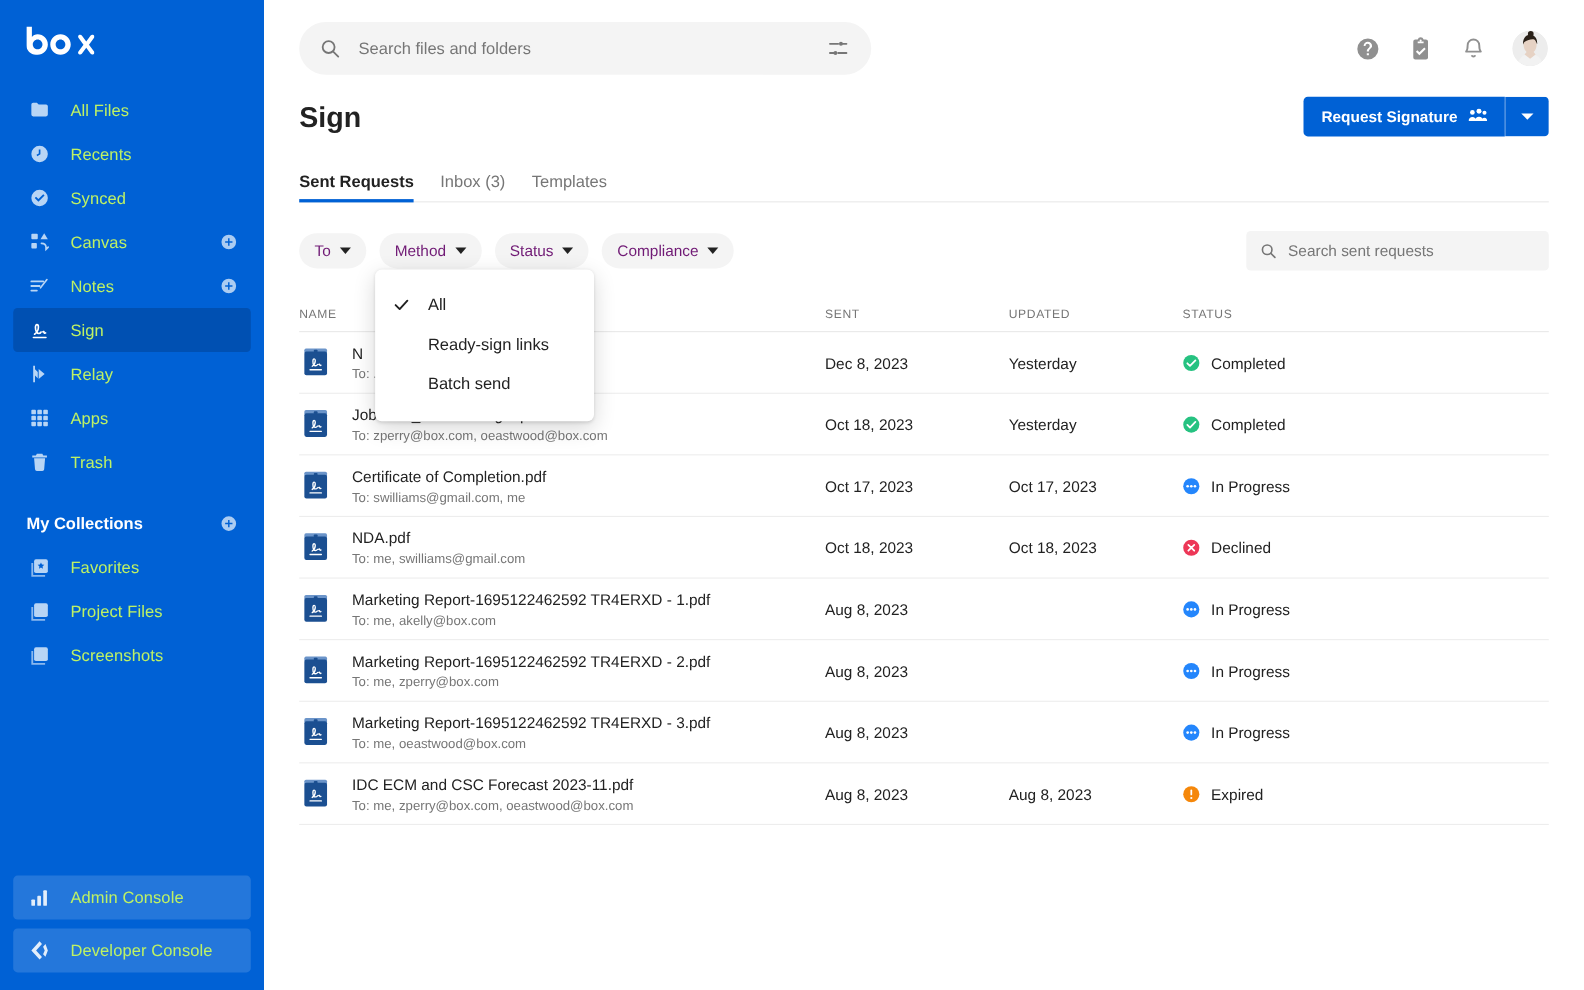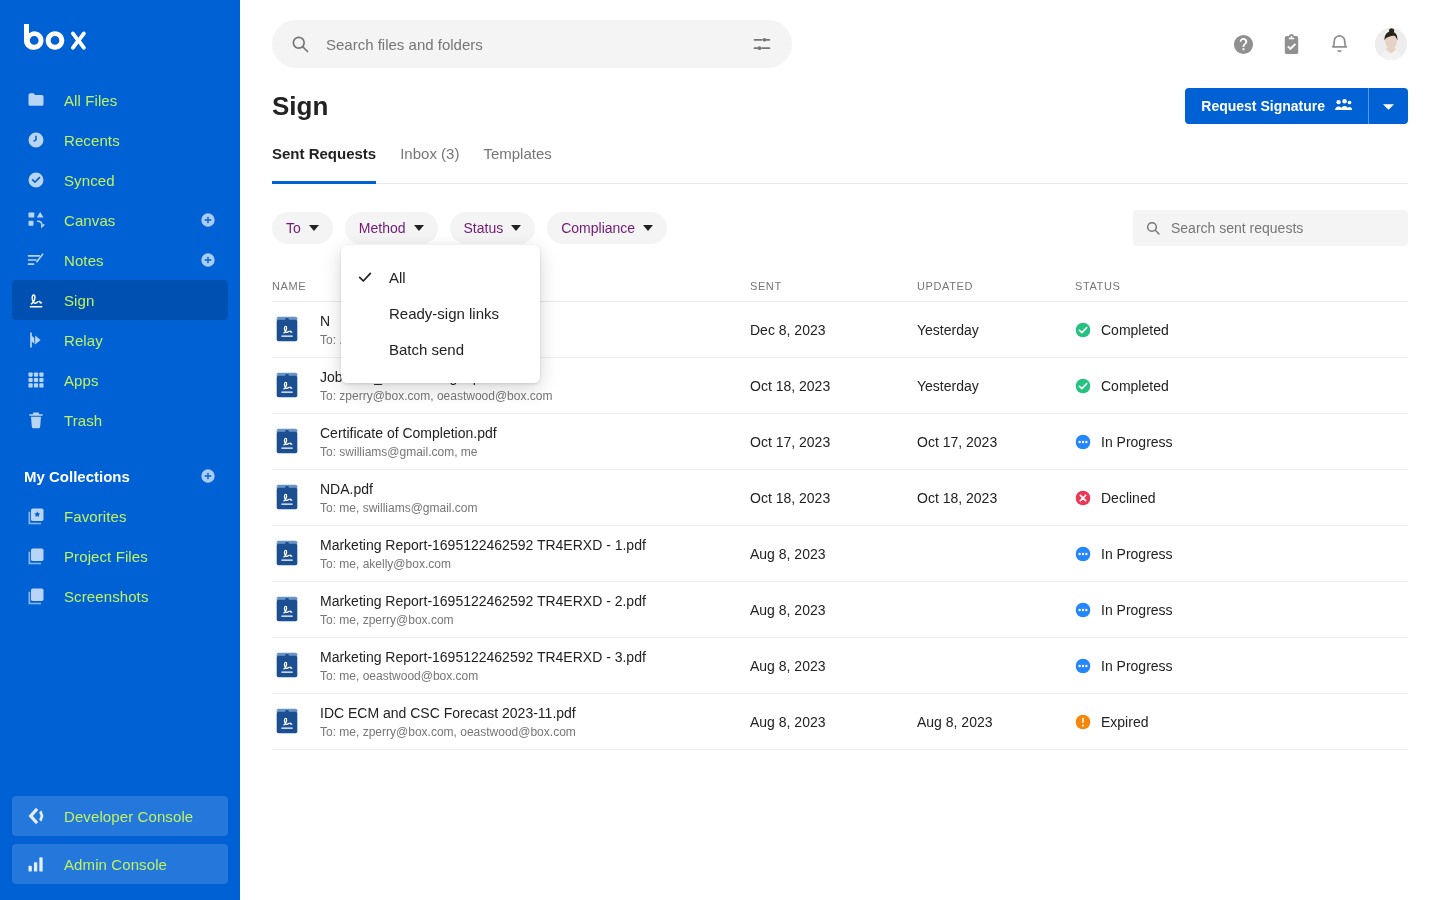--- a/index.html
+++ b/index.html
@@ -113,21 +113,21 @@
 
   
   .tabs {
     margin: 27px 32px 0 32px;
     border-bottom: 1px solid #E8E8E8;
     display: flex; gap: 24px; align-items: flex-end;
     height: 33px;
   }
   .tab {
     font-size: 15px; color: #767676; cursor: pointer;
-    padding-bottom: 21px; position: relative; white-space: nowrap; text-align: center;
+    padding-bottom: 9px; position: relative; white-space: nowrap; text-align: center;
   }
   .tab.active { color: #222; font-weight: bold; }
   .tab.active:after {
     content: ""; position: absolute; left: 0; right: 0; bottom: -1px;
     height: 3px; background: #0061D5;
   }
 
   
   .filters { margin: 26px 32px 0 32px; display: flex; align-items: center; position: relative; }
   .chip {
@@ -350,34 +350,34 @@
             </svg>
         </span>
         <span class="nav-label">Screenshots</span>
       </div>
     </div>
 
     <div class="bottom-btns">
       <div class="console-btn">
         <span class="ico">
           <svg width="20" height="20" viewBox="0 0 24 24" fill="#E3EEFB">
-              <path d="M12 2 3 12l9 10 2.6-2.9L8.2 12l6.4-7.1L12 2zm6.4 3L21 12l-2.6 7-2.6-2.9L17.6 12l-1.8-4.1L18.4 5z"></path>
-            </svg>
-        </span>
-        <span class="nav-label">Developer Console</span>
-      </div>
-      <div class="console-btn">
-        <span class="ico">
-          <svg width="20" height="20" viewBox="0 0 24 24" fill="#E3EEFB">
               <rect x="3" y="14" width="4" height="7" rx="1"></rect>
               <rect x="9.5" y="10" width="4" height="11" rx="1"></rect>
               <rect x="16" y="4" width="4" height="17" rx="1"></rect>
             </svg>
         </span>
         <span class="nav-label">Admin Console</span>
+      </div>
+      <div class="console-btn">
+        <span class="ico">
+          <svg width="20" height="20" viewBox="0 0 24 24" fill="#E3EEFB">
+              <path d="M12 2 3 12l9 10 2.6-2.9L8.2 12l6.4-7.1L12 2zm6.4 3L21 12l-2.6 7-2.6-2.9L17.6 12l-1.8-4.1L18.4 5z"></path>
+            </svg>
+        </span>
+        <span class="nav-label">Developer Console</span>
       </div>
     </div>
   </aside>
 
   <section class="main">
 
     <div class="topbar">
       <div class="searchbar">
         <span class="sicon">
           <svg width="20" height="20" viewBox="0 0 24 24" fill="none" stroke="#767676" stroke-width="2">

